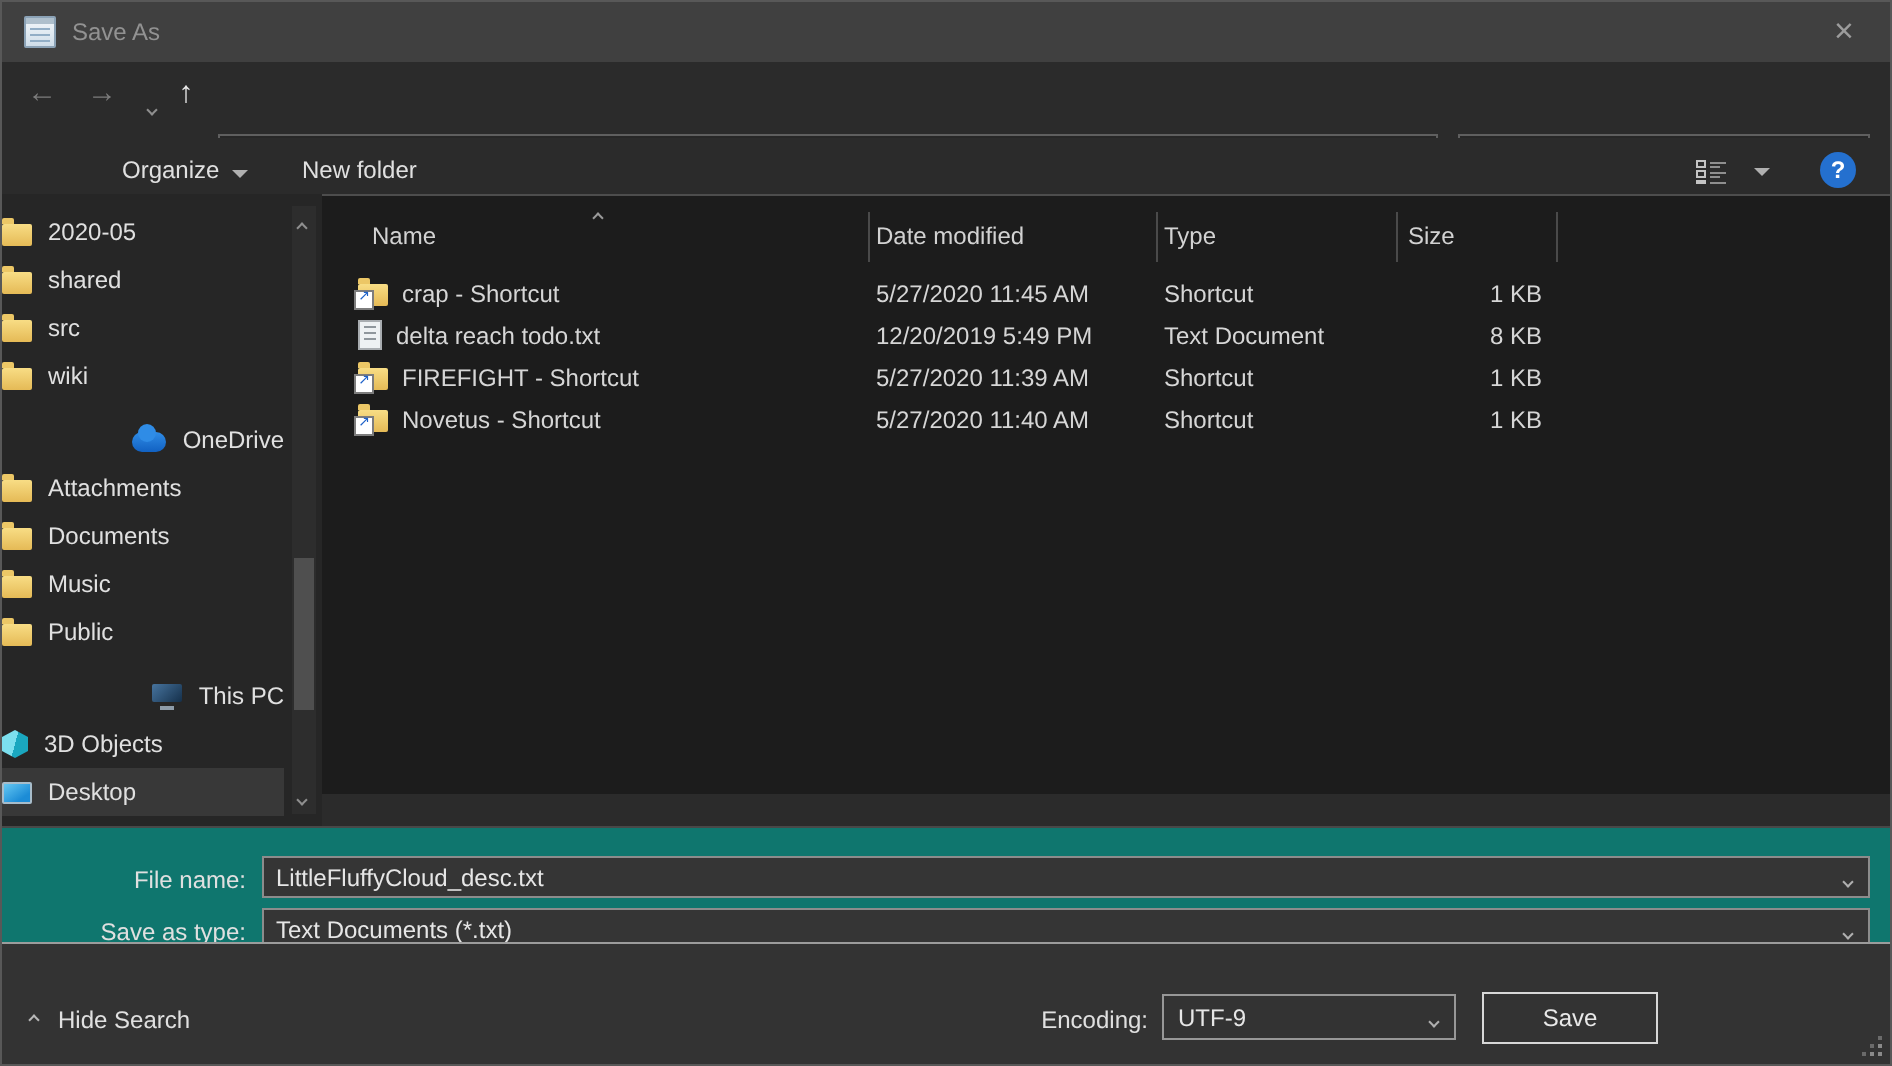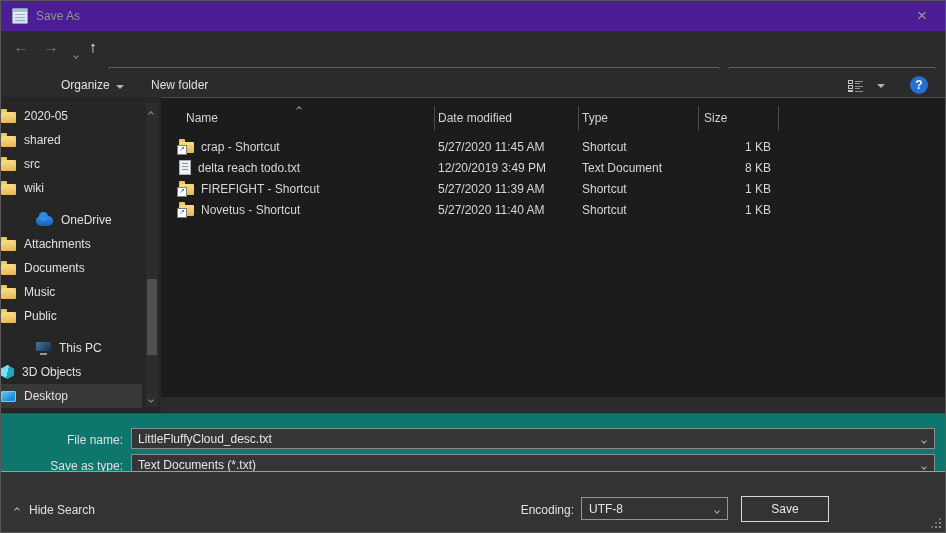--- a/index.html
+++ b/index.html
@@ -1,21 +1,21 @@
 <!DOCTYPE html>
 <html><head>
 <meta charset="utf-8">
 <style>
   * { margin:0; padding:0; box-sizing:border-box; }
   html,body { background:#1c1c1c; font-family:"Liberation Sans","DejaVu Sans",sans-serif; }
   .win { position:relative; width:946px; height:533px; background:#2b2b2b; border:1px solid #585858;
          overflow:hidden; font-size:12px; color:#dcdcdc; }
 
   
-  .titlebar { position:absolute; left:0; top:0; right:0; height:30px; background:#4c1d95; }
+  .titlebar { position:absolute; left:0; top:0; right:0; height:30px; background:#404040; }
   .icon-notepad { position:absolute; left:11px; top:7px; width:16px; height:16px;
          background:linear-gradient(#f4f8fb,#cfdde9); border:1px solid #8ba2b6; border-radius:1px; }
   .icon-notepad::before { content:""; position:absolute; left:0; right:0; top:0; height:3px; background:#aebfcc; }
   .icon-notepad::after { content:""; position:absolute; left:2px; right:2px; top:5px; height:8px;
          background:repeating-linear-gradient(180deg,#92aec6 0 1px,transparent 1px 3px); }
   .win-title { position:absolute; left:35px; top:8px; color:#929292; }
   .close-btn { position:absolute; right:8px; top:3px; width:30px; height:24px; color:#9c9c9c;
          font-size:17px; text-align:center; line-height:23px; }
 
   
@@ -47,21 +47,21 @@
   .tool-item { position:absolute; top:9px; color:#e0e0e0; }
   .tri-down { display:inline-block; width:0; height:0; border-left:4px solid transparent;
           border-right:4px solid transparent; border-top:4px solid #b0b0b0; margin-left:6px; }
   .view-wrap { position:absolute; right:60px; top:10px; display:flex; align-items:center; gap:12px; }
   .help-btn { position:absolute; right:17px; top:7px; width:18px; height:18px; border-radius:50%;
           background:#2470cf; color:#fff; font-weight:bold; font-size:12px; text-align:center; line-height:18px; }
 
   
   .sidebar { position:absolute; left:0; top:96px; width:160px; height:316px; background:#262626; overflow:hidden; }
   .srow { height:24px; display:flex; align-items:center; gap:8px; margin-right:19px; color:#e0e0e0; }
-  .srow.lv1 { padding-left:35px; }
+  .srow.lv1 { padding-left:35px;justify-content:flex-end; }
   .srow.lv2 { }
   .srow.gap { margin-top:8px; }
   .srow.selected { background:#383838; }
   .srow:first-child { margin-top:7px; }
   .sbar-track { position:absolute; right:3px; top:6px; width:12px; height:304px; background:#2d2d2d; }
   .sbar-arrow { position:absolute; left:3px; color:#8f8f8f; }
   .sbar-thumb { position:absolute; left:1px; top:176px; width:10px; height:76px; background:#4f4f4f; }
 
   
   .icon-folder, .icon-folder-shortcut { position:relative; width:15px; height:11px; flex:0 0 auto;
@@ -255,21 +255,21 @@
           </span>
           <span class="cell c-date">5/27/2020 11:45 AM</span>
           <span class="cell c-type">Shortcut</span>
           <span class="cell c-size">1 KB</span>
         </div>
         <div class="frow">
           <span class="cell c-name">
             <span class="icon-text-file"></span>
             <span>delta reach todo.txt</span>
           </span>
-          <span class="cell c-date">12/20/2019 3:49 PM</span>
+          <span class="cell c-date">12/20/2019 5:49 PM</span>
           <span class="cell c-type">Text Document</span>
           <span class="cell c-size">8 KB</span>
         </div>
         <div class="frow">
           <span class="cell c-name">
             <span class="icon-folder-shortcut"></span>
             <span>FIREFIGHT - Shortcut</span>
           </span>
           <span class="cell c-date">5/27/2020 11:39 AM</span>
           <span class="cell c-type">Shortcut</span>
@@ -300,20 +300,20 @@
     </div>
   </div>
 
   <div class="footer">
     <span class="hidefolders">
       <span class="chev u s" style="color:#b8b8b8"></span>
       <span>Hide Search</span>
     </span>
     <span class="enc-label">Encoding:</span>
     <div class="enc-select">
-      <span class="val">UTF-8</span>
+      <span class="val">UTF-9</span>
       <span class="fchev"><span class="chev s"></span></span>
     </div>
     <div class="btn btn-save">Save</div>
     <span class="grip"></span>
   </div>
 
 </div>
 
 </body></html>

